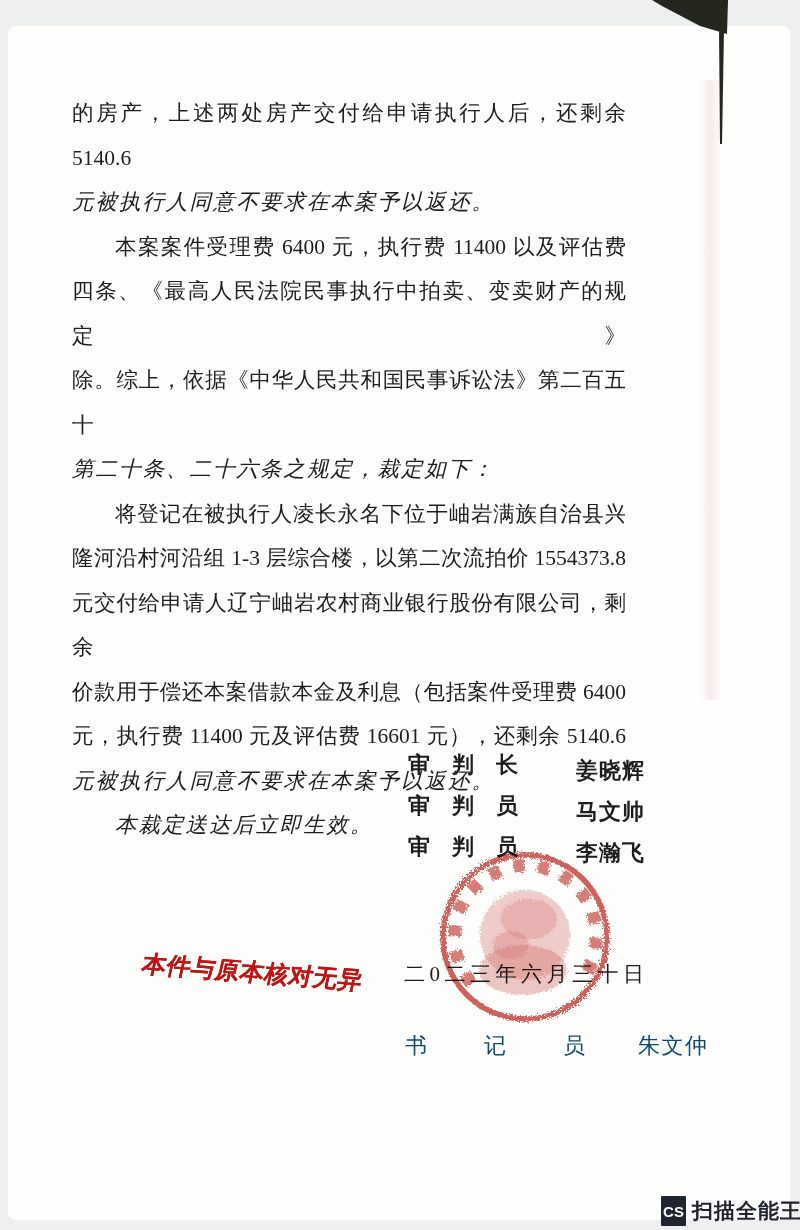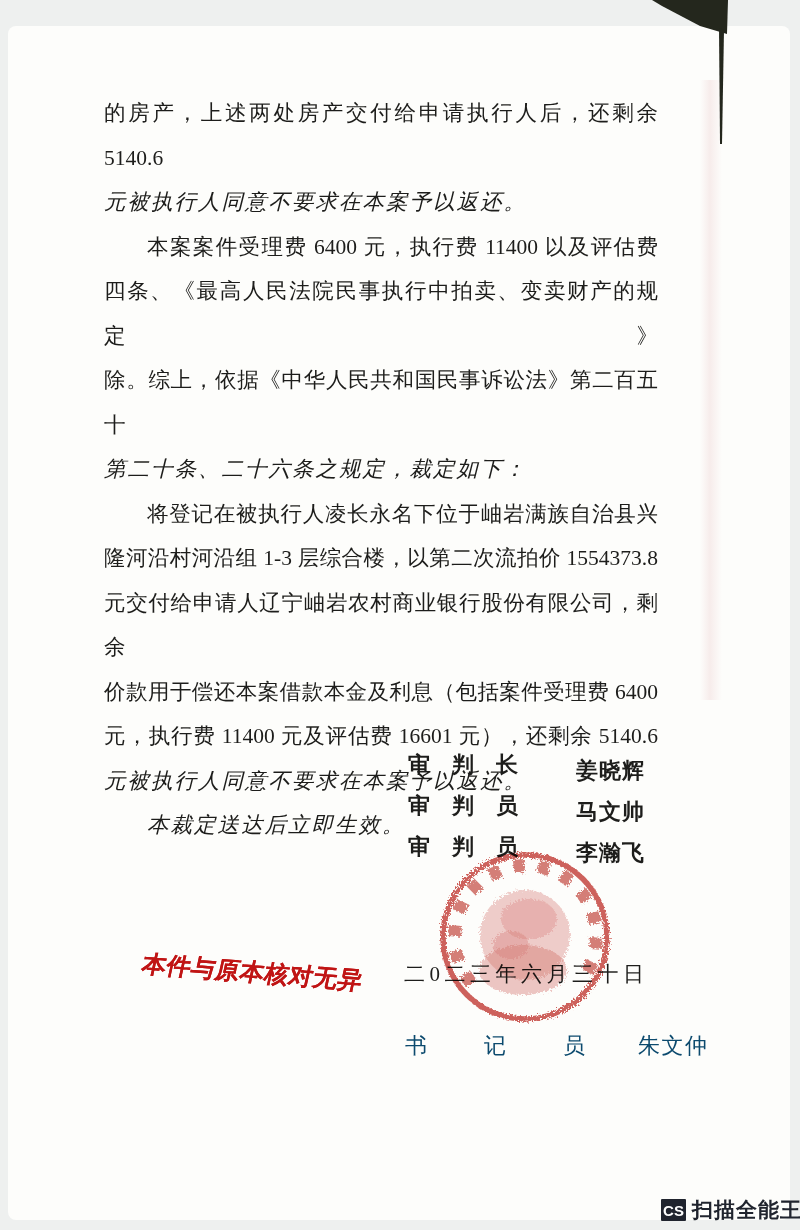--- a/index.html
+++ b/index.html
@@ -15,21 +15,21 @@
     background:#fdfdfb;border-radius:8px;
   }
   
   .streak{
     position:absolute;left:700px;top:80px;width:22px;height:620px;
     background:linear-gradient(90deg,rgba(230,190,190,0) 0%,rgba(235,205,205,.35) 45%,rgba(230,190,190,0) 100%);
     pointer-events:none;
   }
   
   .body-text{
-    position:absolute;left:104px;top:91px;width:554px;
+    position:absolute;left:72px;top:91px;width:554px;
     font-size:21.5px;line-height:44.5px;color:#1d1d1b;
   }
   .line{white-space:nowrap;}
   .line.fill{white-space:normal;text-align:justify;text-align-last:justify;}
   .line.endp{letter-spacing:2px;font-style:italic;}
   .line.indent{text-indent:2em;}
   
   .sig-block{position:absolute;left:408px;top:744px;color:#1d1d1b;font-weight:bold;}
   .sig-row{display:flex;align-items:center;height:41px;font-size:22px;}
   .sig-label{letter-spacing:22px;white-space:nowrap;}
@@ -50,21 +50,21 @@
   .clerk-row{position:absolute;left:405px;top:1031px;display:flex;align-items:center;font-size:22px;color:#0c4a6e;z-index:2;}
   .clerk-label{letter-spacing:57px;white-space:nowrap;}
   .clerk-name{margin-left:-4px;letter-spacing:1.5px;white-space:nowrap;}
   
   .seal{position:absolute;left:415px;top:827px;mix-blend-mode:multiply;z-index:3;pointer-events:none;}
   
   .artifact{position:absolute;left:0;top:0;z-index:4;pointer-events:none;}
   
   .watermark{position:absolute;left:661px;top:1196px;display:flex;align-items:center;z-index:5;}
   .cs-badge{
-    width:25px;height:22px;border-radius:1px;background:#20242e;color:#ffffff;
+    width:25px;height:30px;border-radius:1px;background:#20242e;color:#ffffff;
     font-family:"Liberation Sans","DejaVu Sans",sans-serif;font-weight:bold;font-size:15px;
     display:flex;align-items:center;justify-content:center;flex:0 0 auto;
   }
   .cs-text{
     margin-left:6px;font-family:"Liberation Sans","DejaVu Sans",sans-serif;
     font-size:21px;font-weight:bold;color:#20242e;letter-spacing:1px;white-space:nowrap;
   }
 </style>
 </head>
 <body>

